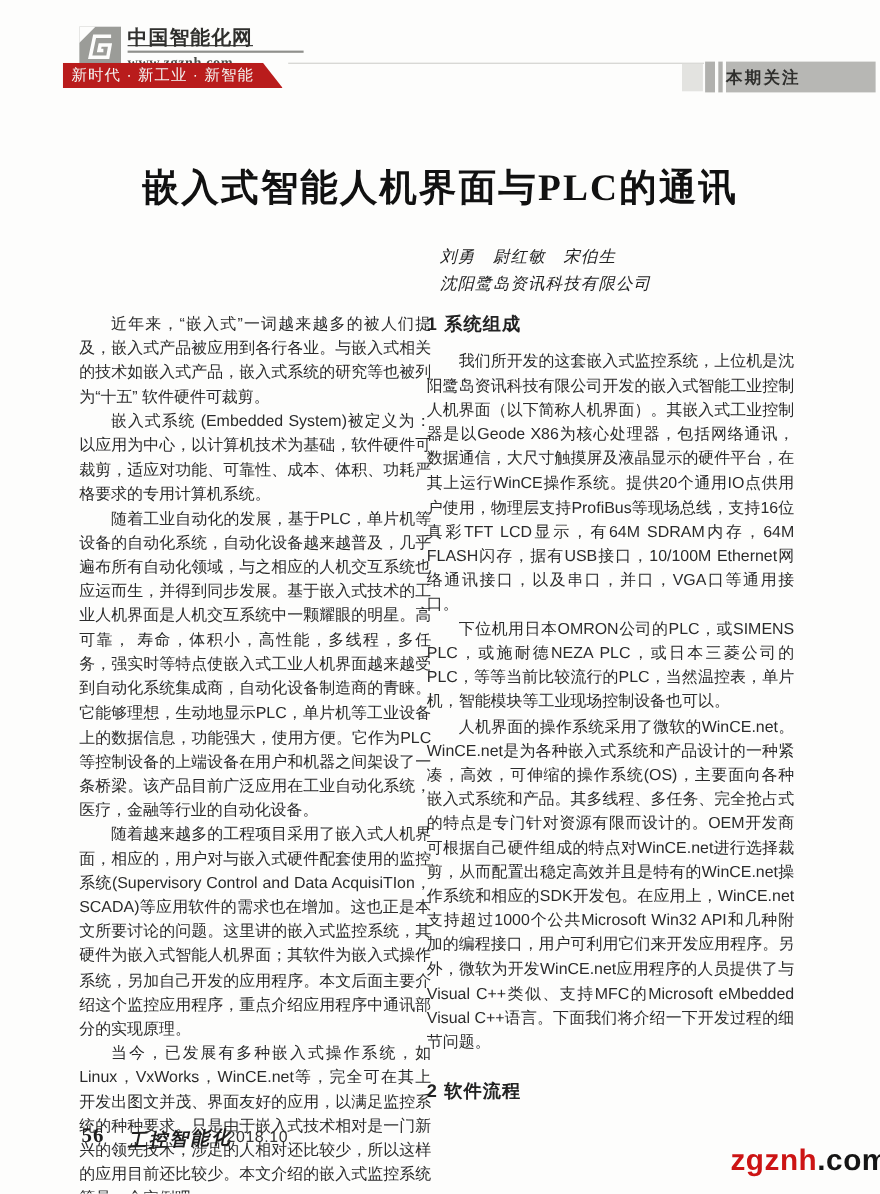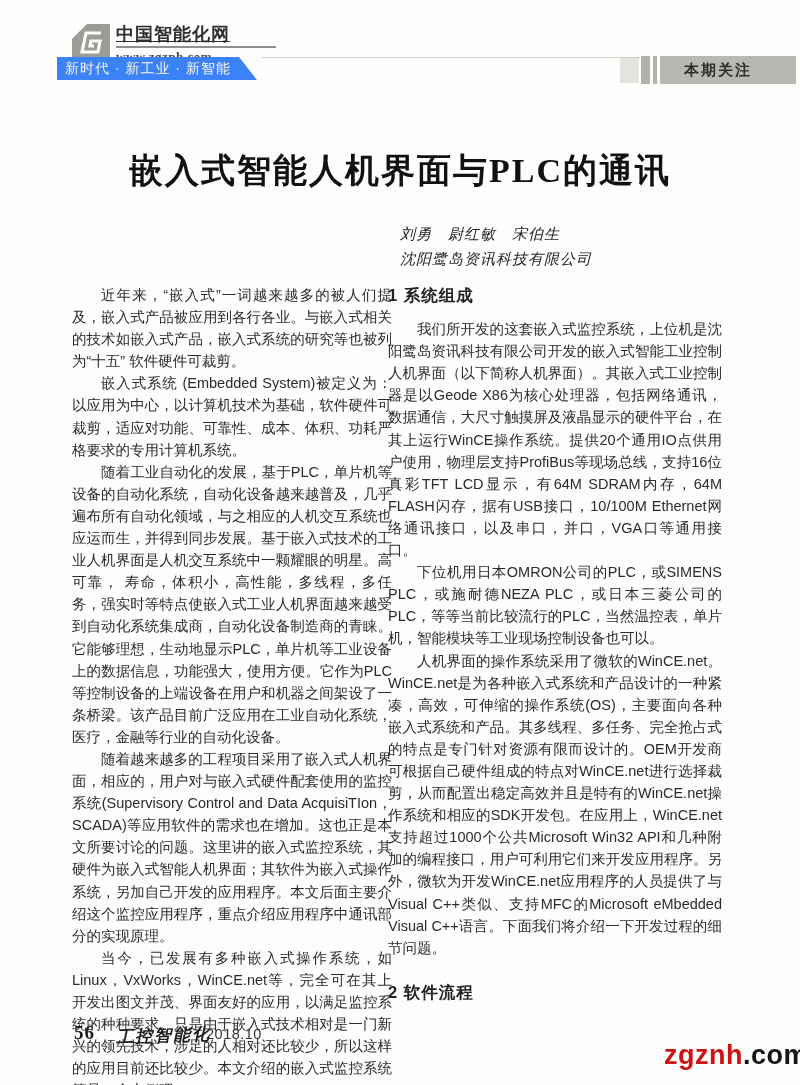--- a/index.html
+++ b/index.html
@@ -20,37 +20,37 @@
     line-height:20px;
     text-decoration:underline;
   }
   .site-rule{height:2px;background:#8f908c;margin:2px 0 1px 0;width:160px;}
   .site-url{
     font-family:"Liberation Serif",serif;
     font-weight:bold;font-size:13px;color:#4a4b47;letter-spacing:.5px;
   }
   .banner{
     left:57px;top:57px;height:23px;width:200px;
-    background:#3b82f6;
+    background:#b91c1c;
     clip-path:polygon(0 0,91% 0,100% 100%,0 100%);
     display:flex;align-items:center;
   }
   .banner-text{
     color:#f4f4f2;font-size:14px;letter-spacing:1px;padding-left:8px;
     white-space:nowrap;
   }
   .top-thin-line{left:262px;top:57px;width:378px;height:1px;background:#cfcfcb;}
   .tag-sq{left:620px;top:58px;width:19px;height:25px;background:#e3e3e0;}
   .tag-bar1{left:641px;top:56px;width:9px;height:28px;background:#b1b1ae;}
   .tag-bar2{left:653px;top:56px;width:4px;height:28px;background:#b1b1ae;}
   .tag-box{
     left:660px;top:56px;width:136px;height:28px;background:#b7b7b4;
     display:flex;align-items:center;
   }
-  .tag-text{font-size:15px;color:#2e2e2c;letter-spacing:2px;padding-left:24px;font-weight:bold;}
+  .tag-text{font-size:15px;color:#2e2e2c;letter-spacing:2px;font-weight:bold;}
 
   
   .article-title{
     left:0;top:148px;width:800px;text-align:center;
     font-family:"Liberation Serif",serif;
     font-weight:900;font-size:34px;letter-spacing:2px;color:#111;
   }
   .authors-block{
     left:400px;top:222px;width:340px;text-align:left;
     font-family:"Liberation Serif",serif;font-style:italic;

